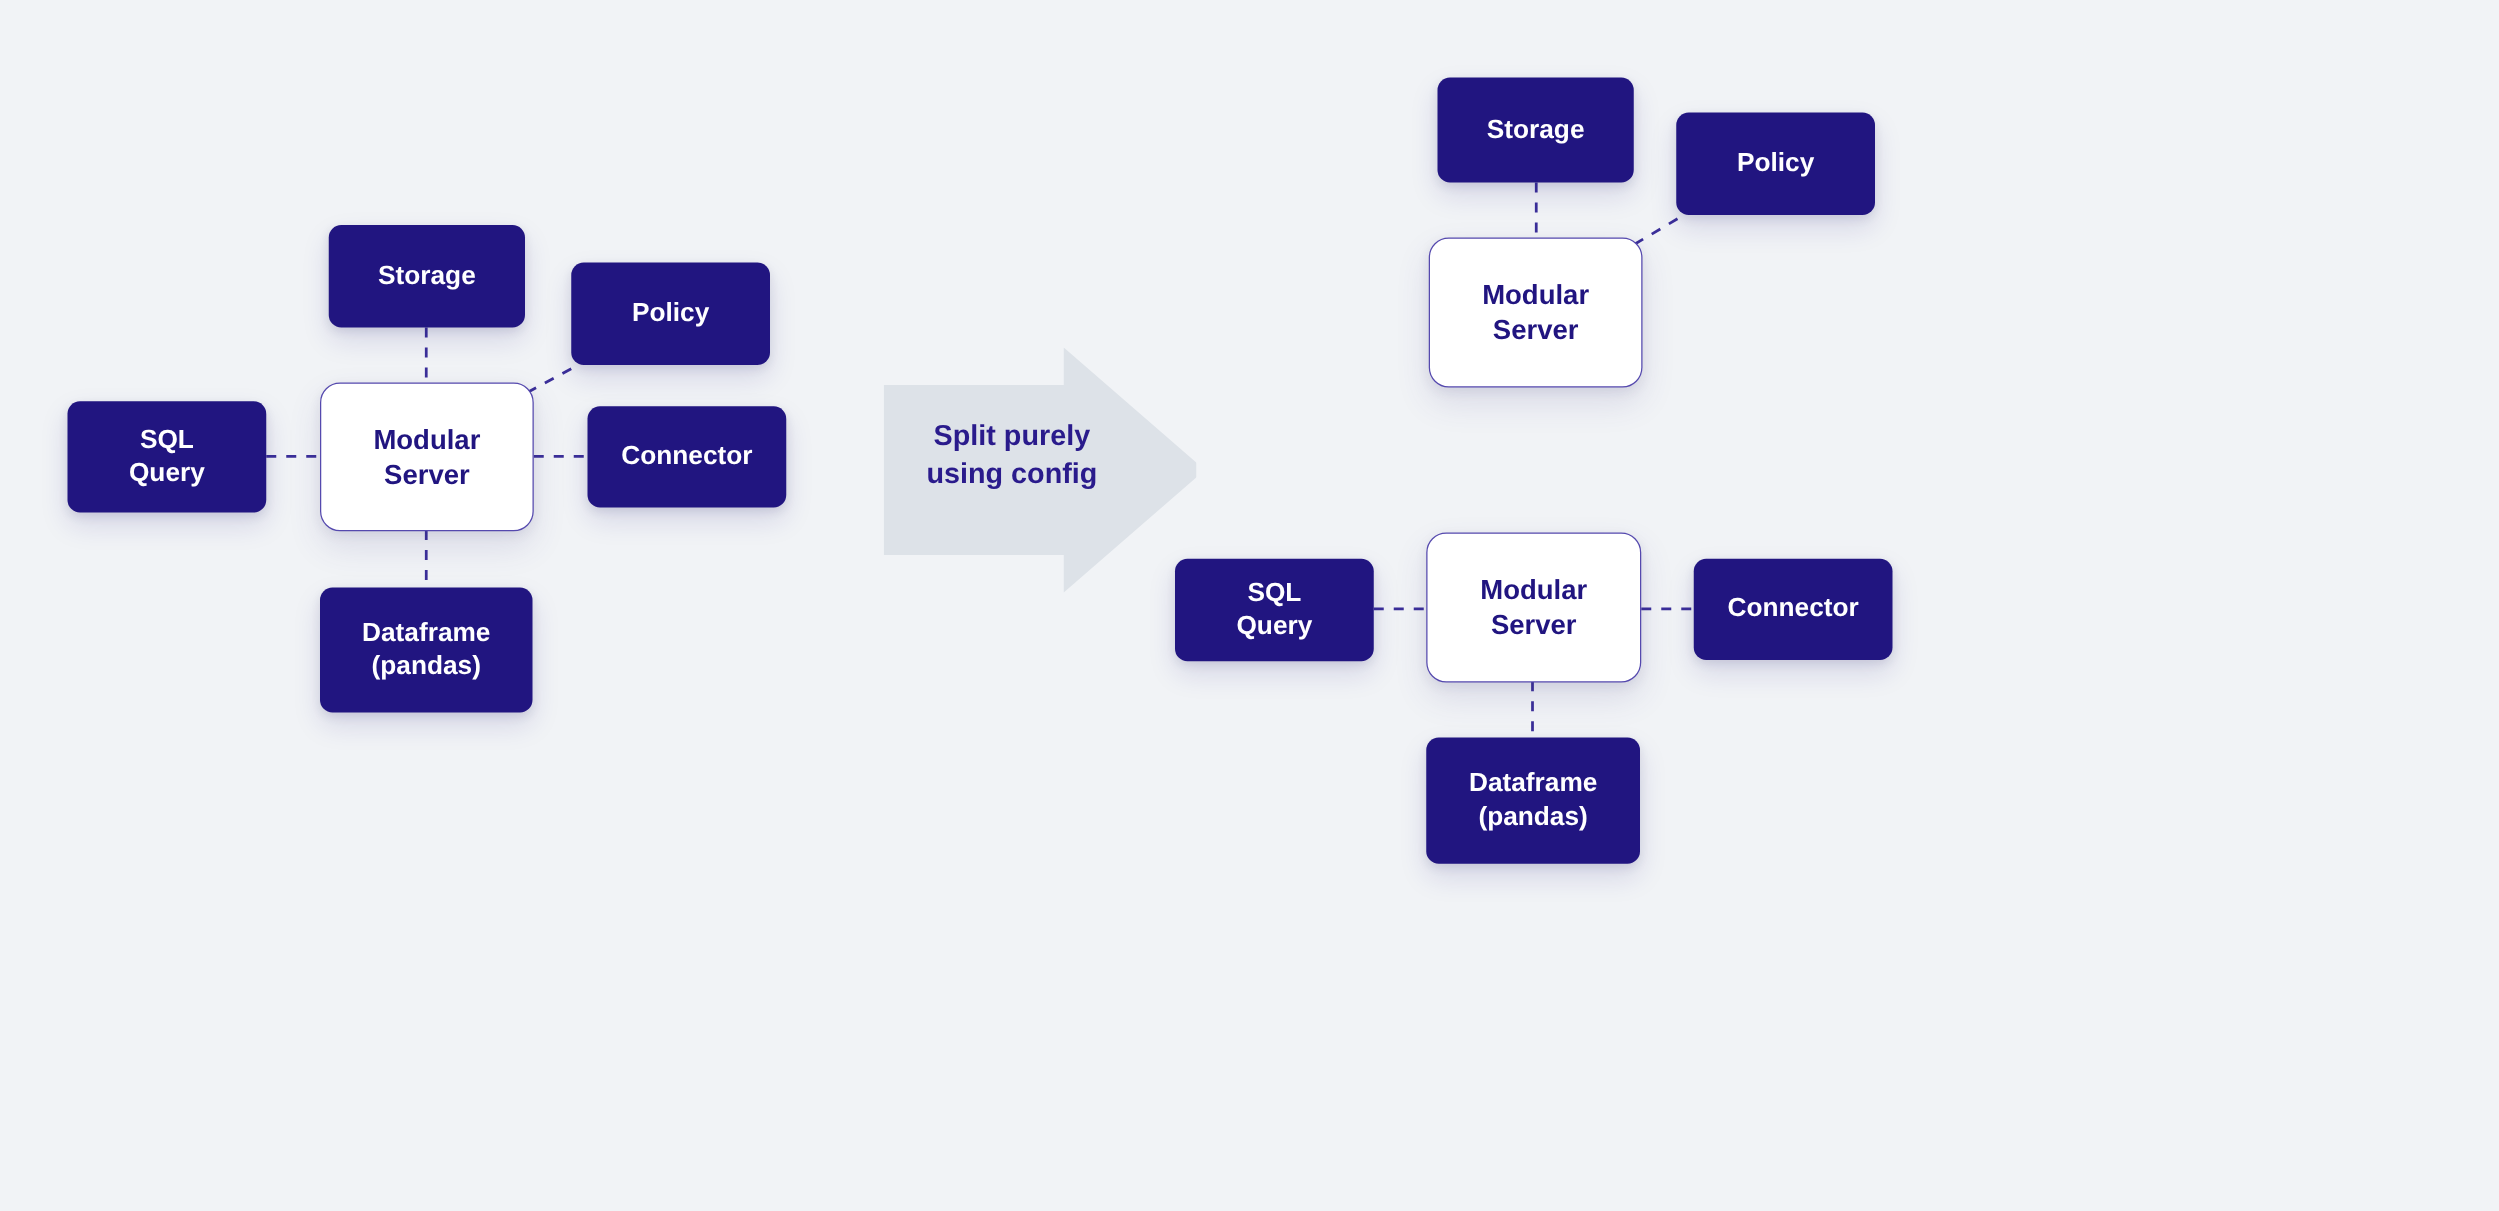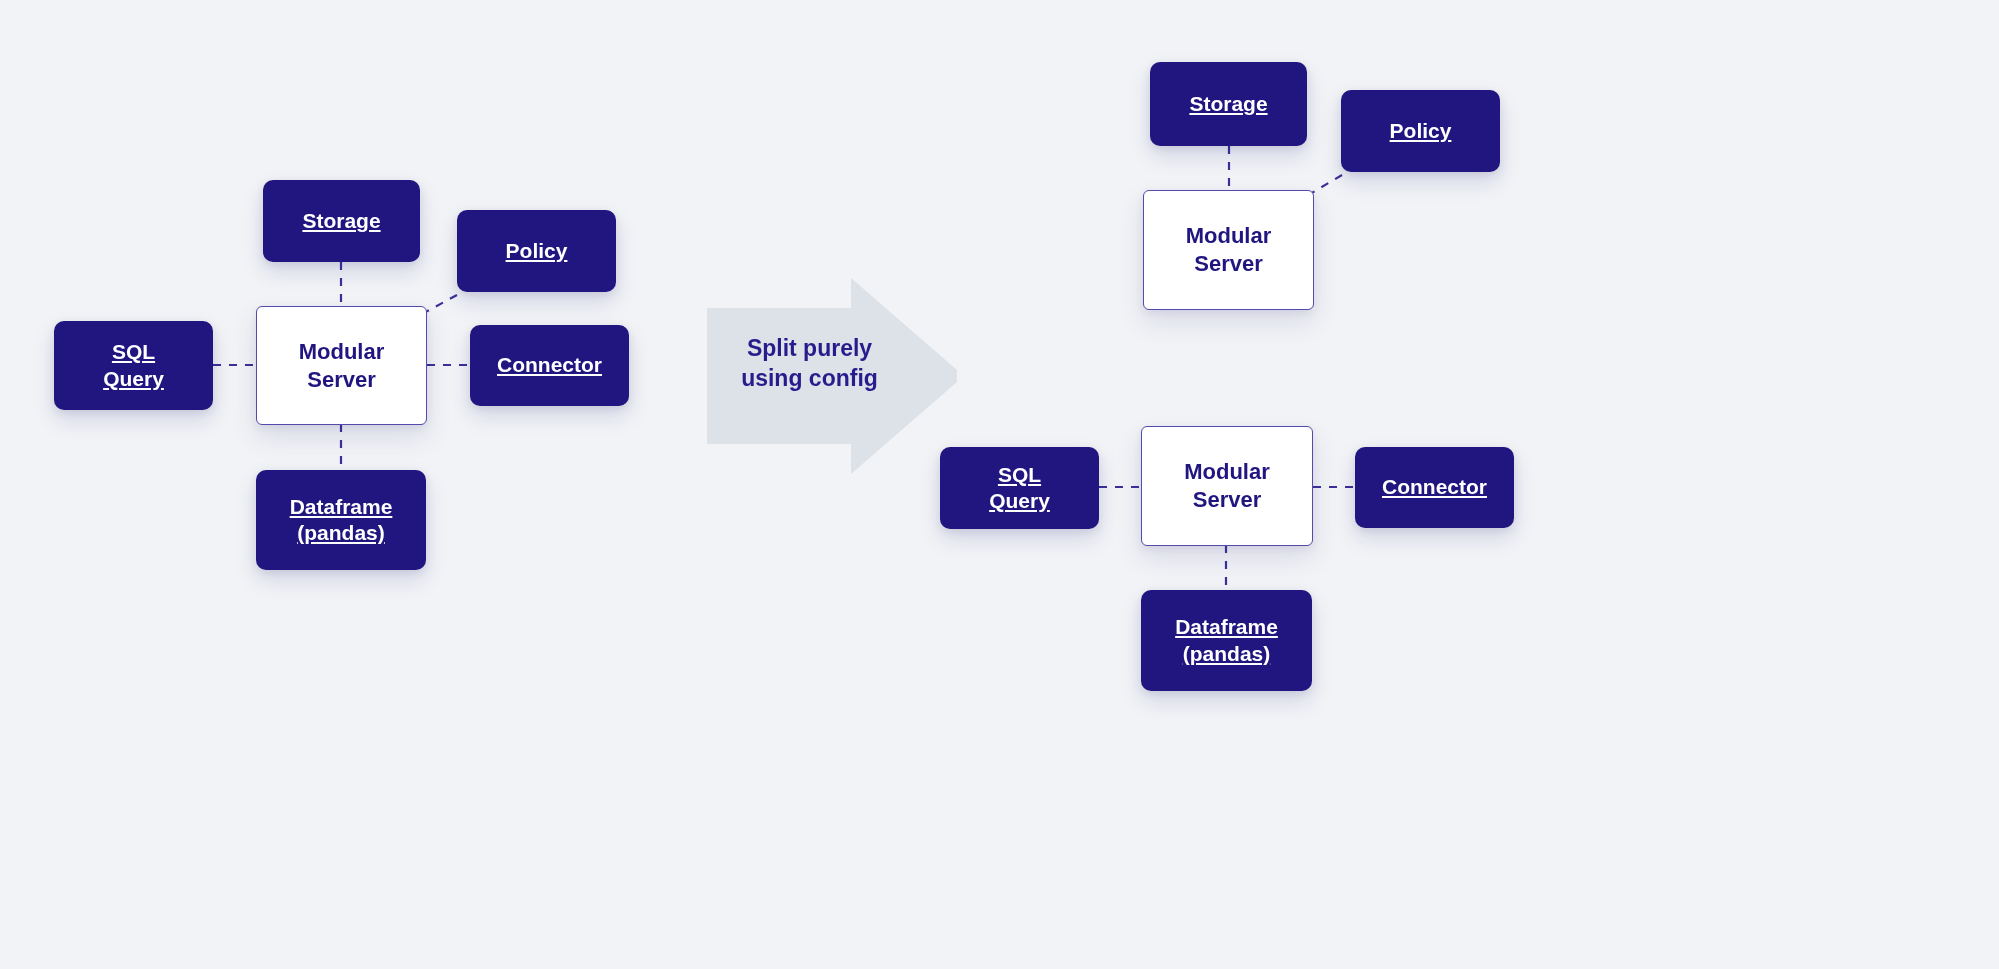--- a/index.html
+++ b/index.html
@@ -22,28 +22,27 @@
     line-height:1.26;
     z-index:3;
   }
   .node .lbl{display:block;white-space:pre-line;}
 
   .node.dark{
     background:#211580;
     color:#ffffff;
     font-weight:700;
     box-shadow:0 10px 22px rgba(33,21,128,0.13), 0 3px 8px rgba(40,40,80,0.10);
-    text-decoration:underline;
   }
   .node.light{
     background:#ffffff;
     color:#211580;
     font-weight:700;
     border:1.6px solid #5549ae;
-    border-radius:6px;
+    border-radius:16px;
     box-shadow:0 12px 26px rgba(70,60,140,0.13), 0 3px 9px rgba(40,40,80,0.08);
   }
 
   .edge{position:absolute;z-index:1;}
   .edge svg{display:block;overflow:visible;}
 
   .arrow{position:absolute;z-index:2;}
   .arrow svg{display:block;}
   .arrow-text{
     position:absolute;

